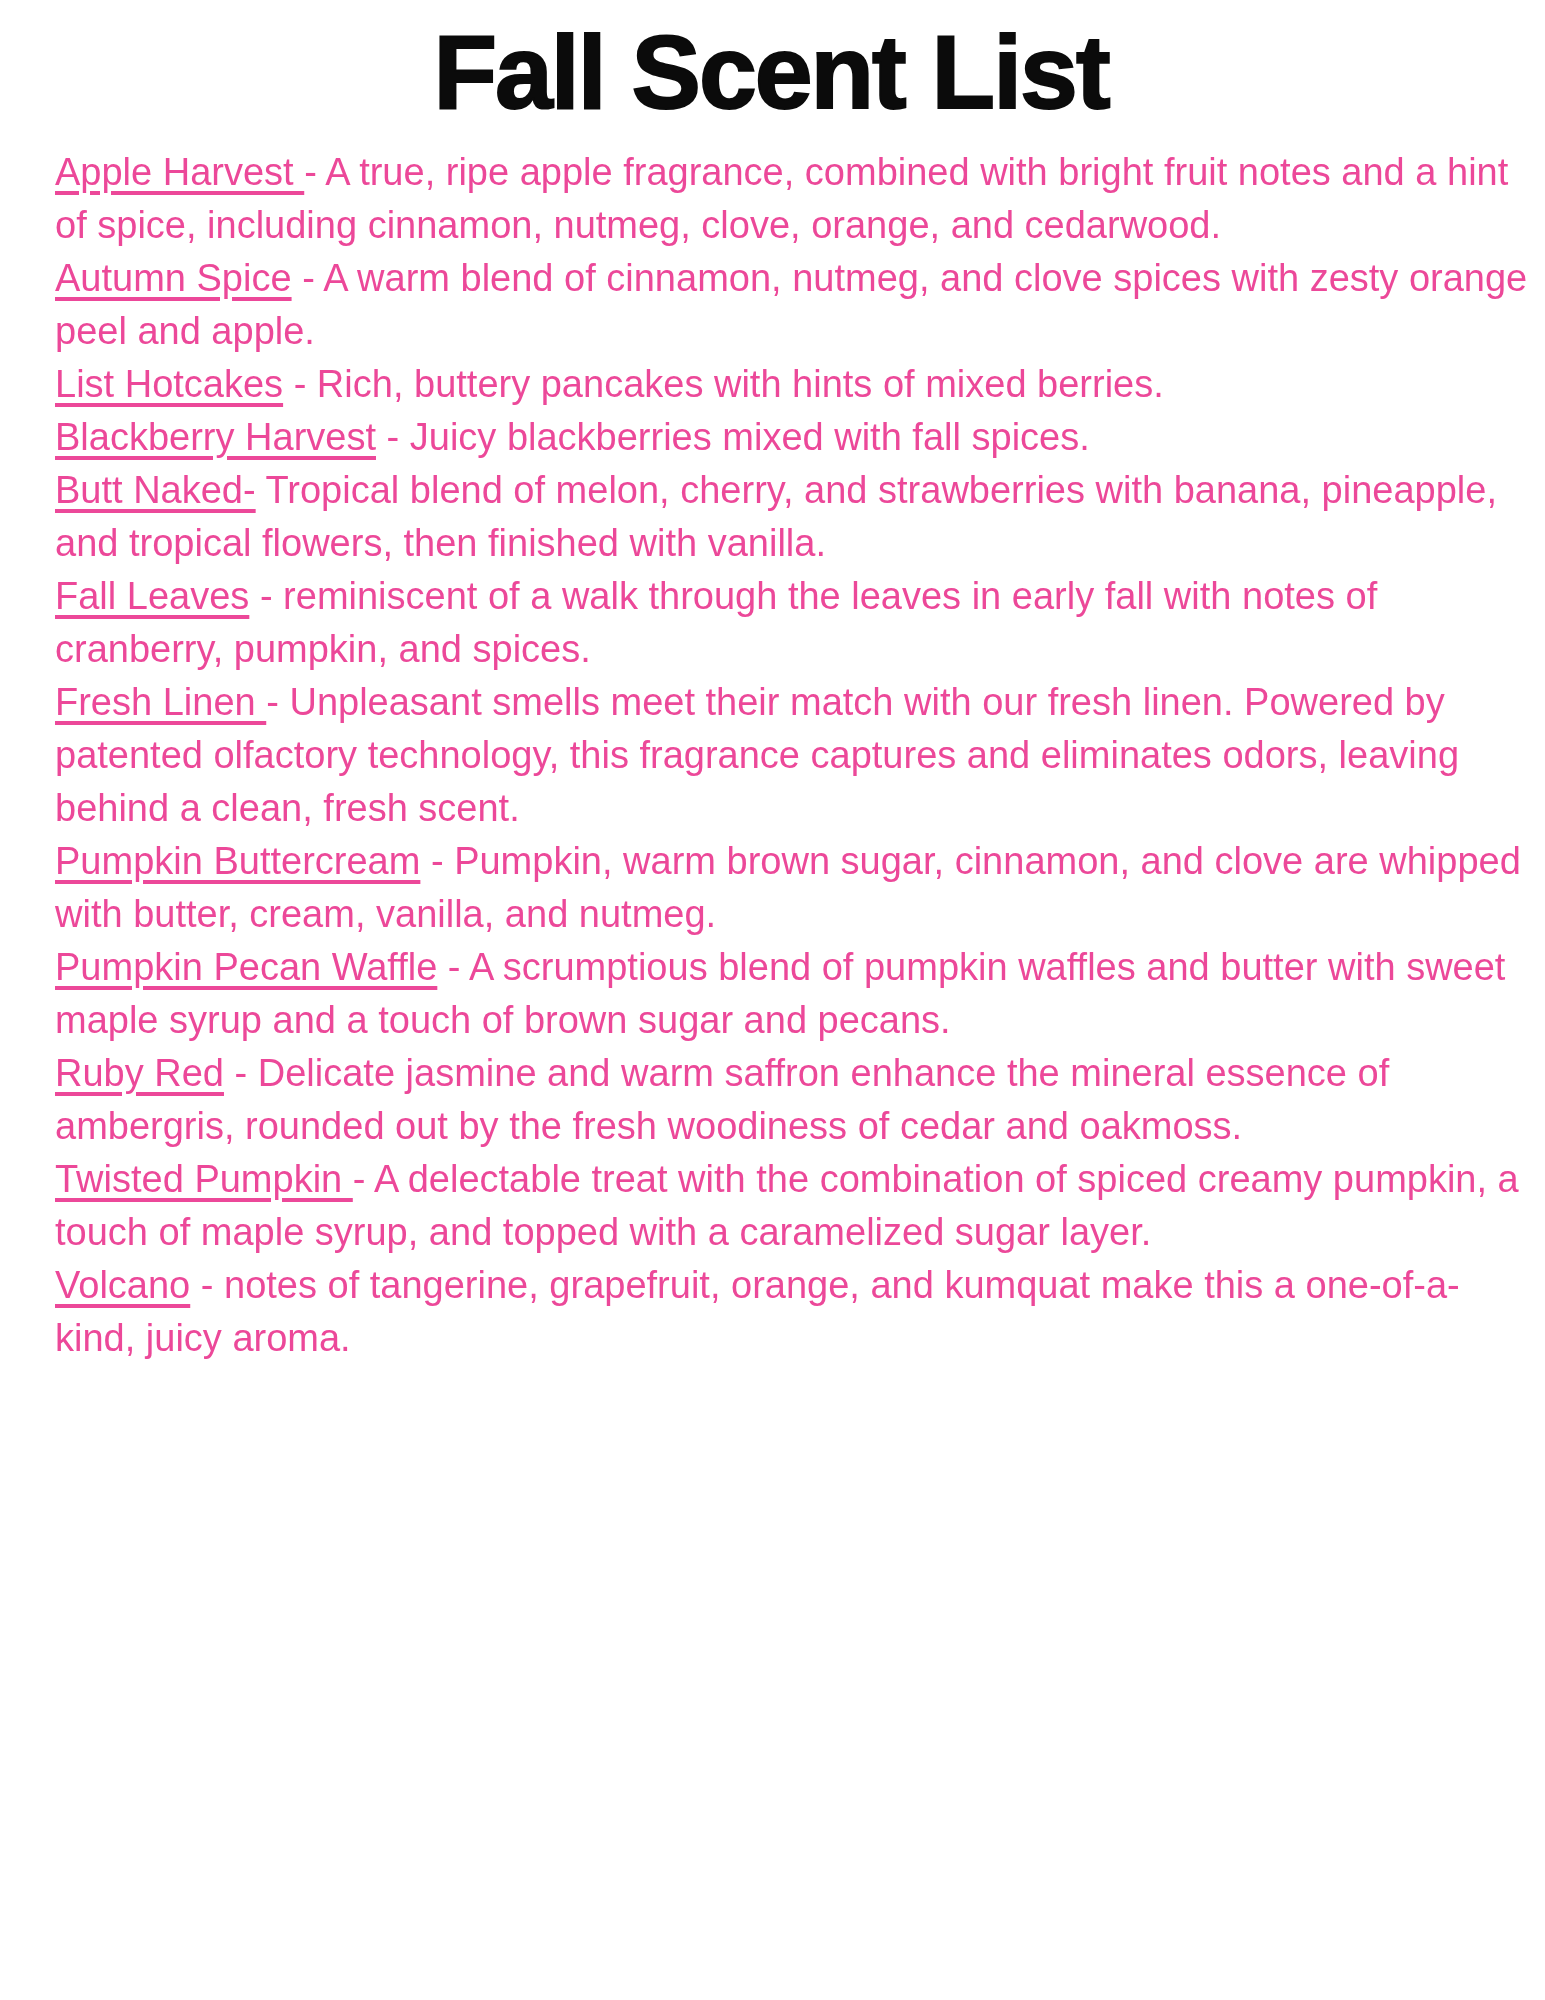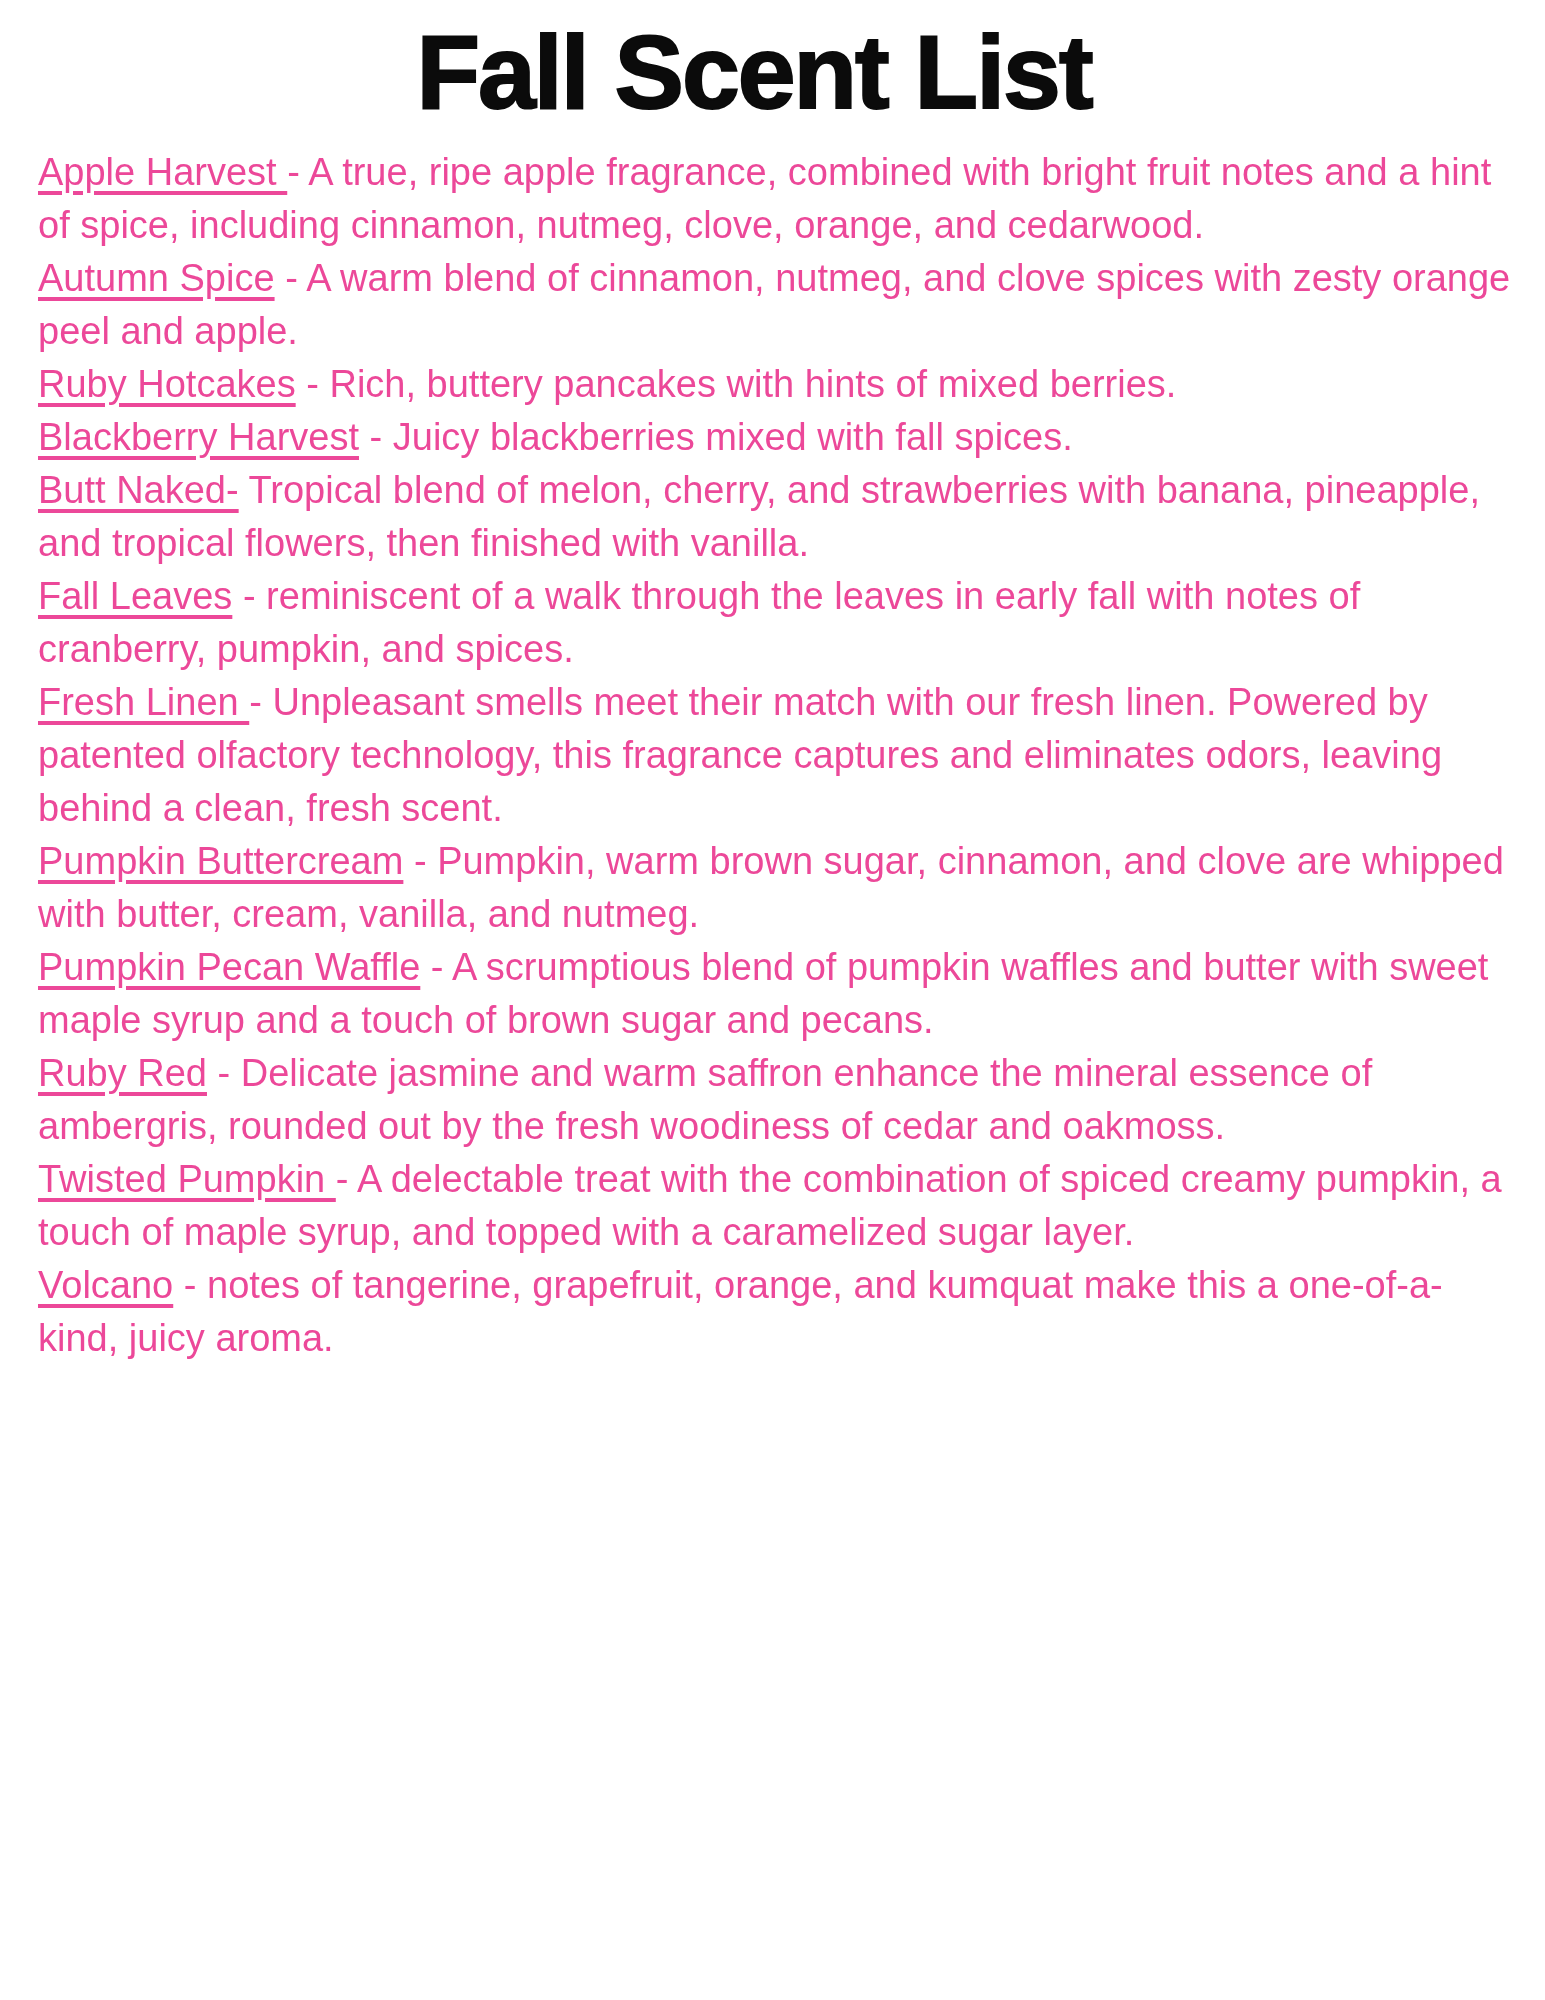--- a/index.html
+++ b/index.html
@@ -14,20 +14,21 @@
     color: #0b0b0b;
     font-family: "Liberation Sans", sans-serif;
     -webkit-font-smoothing: antialiased;
   }
   .page {
     box-sizing: border-box;
     width: 1504px;
     height: 2000px;
     padding: 20px 34px 0 38px;
     background: #ffffff;
+    margin-left: 17px;
   }
   .title {
     margin: 0 0 22px 0;
     text-align: center;
     font-size: 104px;
     line-height: 1.0;
     font-weight: 900;
     letter-spacing: -2px;
     color: #0b0b0b;
     -webkit-text-stroke: 2px #0b0b0b;
@@ -52,21 +53,21 @@
 <body>
 
 <div class="page">
   <h1 class="title">Fall Scent List</h1>
 
   <div class="scent-list">
   <p class="scent-entry"><span class="scent-name">Apple Harvest </span><span>- A true, ripe apple fragrance, combined with bright fruit notes and a hint of spice, including cinnamon, nutmeg, clove, orange, and cedarwood.</span></p>
 
   <p class="scent-entry"><span class="scent-name">Autumn Spice</span><span> - A warm blend of cinnamon, nutmeg, and clove spices with zesty orange peel and apple.</span></p>
 
-  <p class="scent-entry"><span class="scent-name">Ruby Hotcakes</span><span> - Rich, buttery pancakes with hints of mixed berries.</span></p>
+  <p class="scent-entry"><span class="scent-name">List Hotcakes</span><span> - Rich, buttery pancakes with hints of mixed berries.</span></p>
 
 
 
   <p class="scent-entry"><span class="scent-name">Blackberry Harvest</span><span> - Juicy blackberries mixed with fall spices.</span></p>
 
   <p class="scent-entry"><span class="scent-name">Butt Naked-</span><span> Tropical blend of melon, cherry, and strawberries with banana, pineapple, and tropical flowers, then finished with vanilla.</span></p>
 
   <p class="scent-entry"><span class="scent-name">Fall Leaves</span><span> - reminiscent of a walk through the leaves in early fall with notes of cranberry, pumpkin, and spices.</span></p>
 
   <p class="scent-entry"><span class="scent-name">Fresh Linen </span><span>- Unpleasant smells meet their match with our fresh linen. Powered by patented olfactory technology, this fragrance captures and eliminates odors, leaving behind a clean, fresh scent.</span></p>

